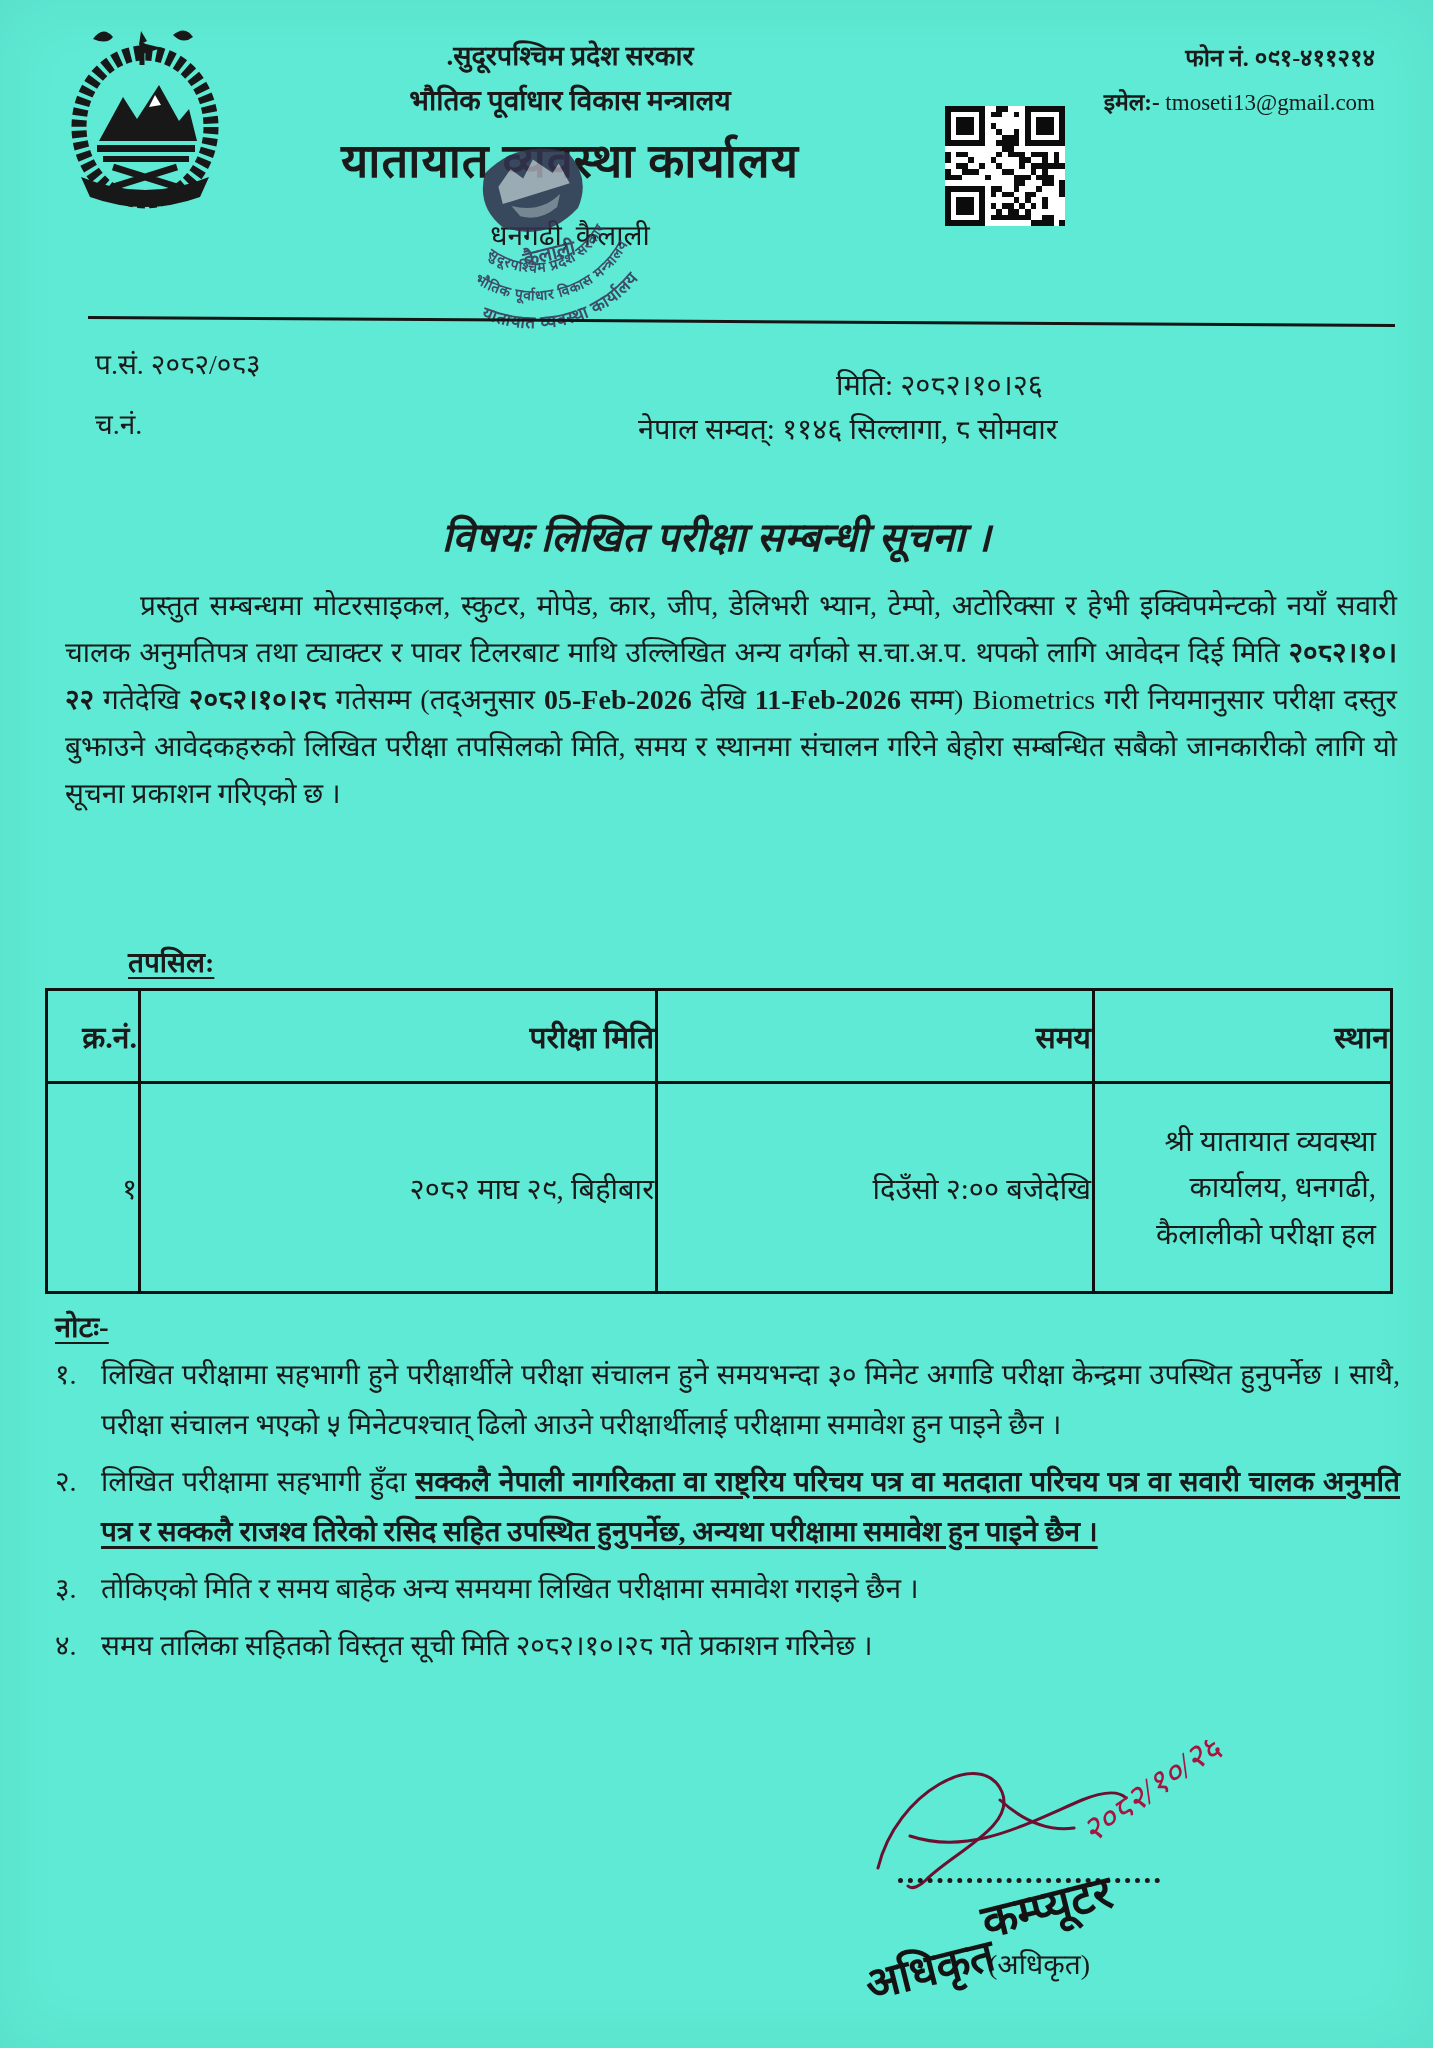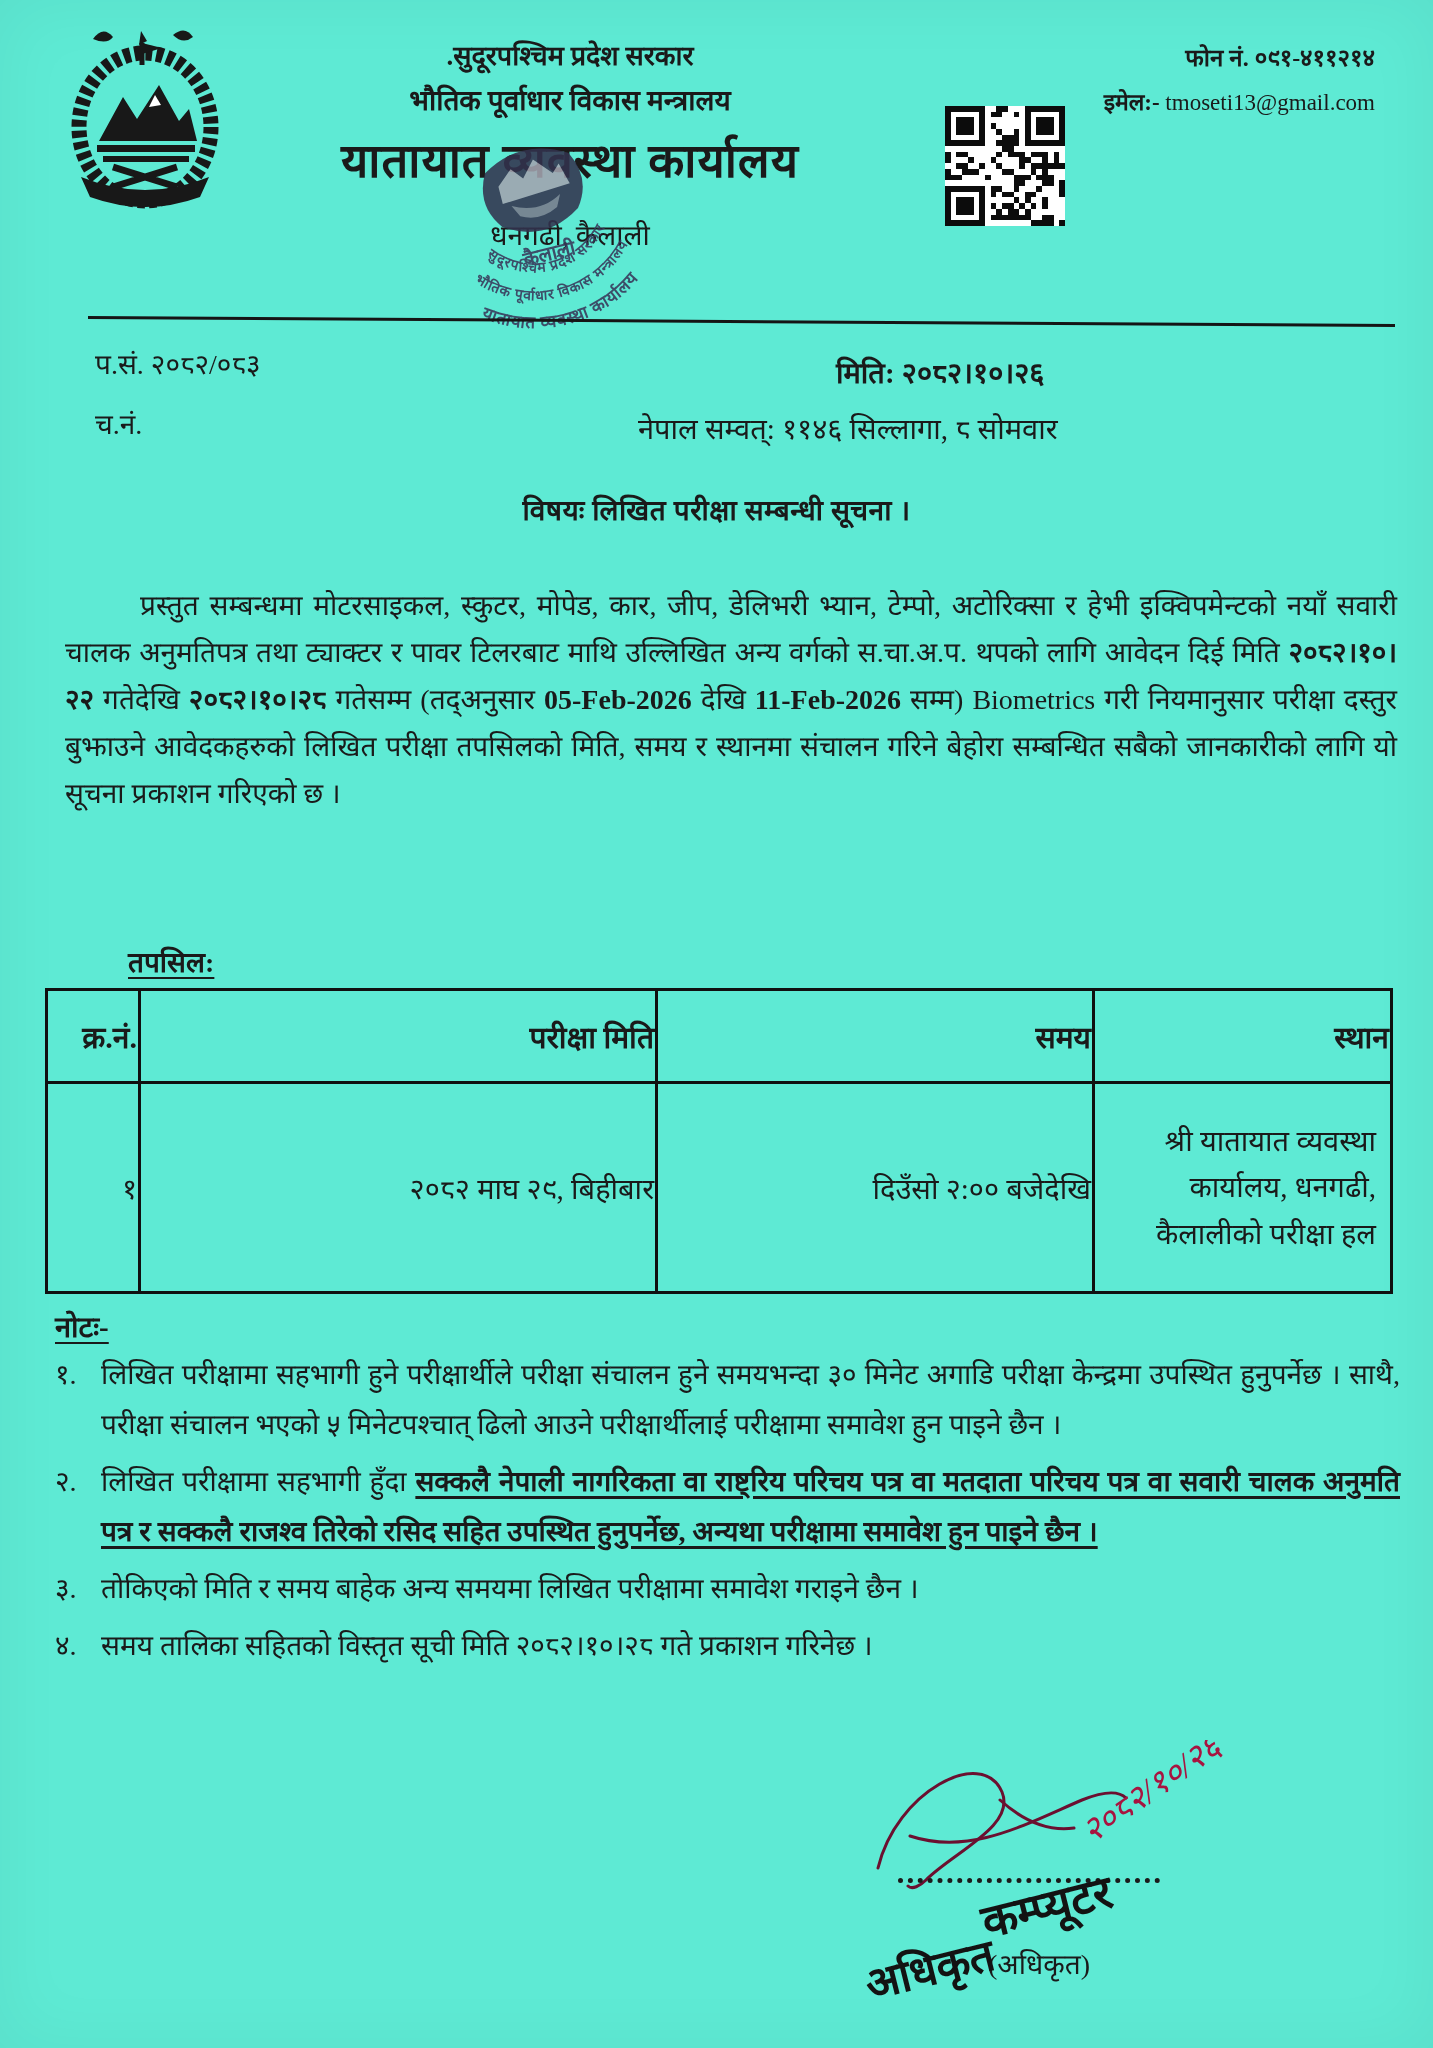--- a/index.html
+++ b/index.html
@@ -21,24 +21,24 @@
   .email-line{font-size:23px;margin-top:12px;}
   .email-line .lbl{font-weight:bold;}
   .qr{position:absolute;left:945px;top:106px;width:120px;height:120px;}
   
   .round-stamp{position:absolute;left:393px;top:133px;width:302px;height:276px;opacity:.88;pointer-events:none;}
   .round-stamp text{fill:#38385a;font-family:"Liberation Serif","DejaVu Serif",serif;font-weight:bold;}
   
   .rule{position:absolute;left:88px;top:320px;width:1307px;border-top:3px solid #151515;transform:rotate(.35deg);}
   .ref-no{position:absolute;left:95px;top:344px;font-size:28px;}
   .dispatch-no{position:absolute;left:95px;top:404px;font-size:28px;}
-  .date-line{position:absolute;left:836px;top:352px;font-size:29px;font-weight:bold;}
+  .date-line{position:absolute;left:836px;top:364px;font-size:29px;}
   .sambat-line{position:absolute;left:638px;top:408px;font-size:29px;}
   
-  .subject{position:absolute;left:0;top:490px;width:100%;text-align:center;font-size:28px;font-weight:bold;letter-spacing:.5px;}
+  .subject{position:absolute;left:0;top:508px;width:100%;text-align:center;font-size:40px;font-weight:bold;letter-spacing:.5px;font-style:italic;}
   .body-para{position:absolute;left:57px;top:574px;width:1332px;font-size:28px;line-height:47px;text-align:justify;text-indent:75px;margin:8px;}
   .seg-b{font-weight:bold;}
   .seg-bu{font-weight:bold;text-decoration:underline;text-decoration-thickness:2.5px;text-underline-offset:5px;}
   
   .tapasil{position:absolute;left:128px;top:942px;font-size:28px;font-weight:bold;text-decoration:underline;text-underline-offset:5px;}
   .exam-table{position:absolute;left:45px;top:988px;width:1348px;border-collapse:collapse;}
   .exam-table th,.exam-table td{border:3px solid #101010;text-align:right;vertical-align:middle;}
   .exam-table th{height:88px;font-size:30px;font-weight:bold;}
   .exam-table td{height:205px;font-size:29px;}
   .col-sn{width:88px;} .col-date{width:512px;} .col-time{width:432px;}

